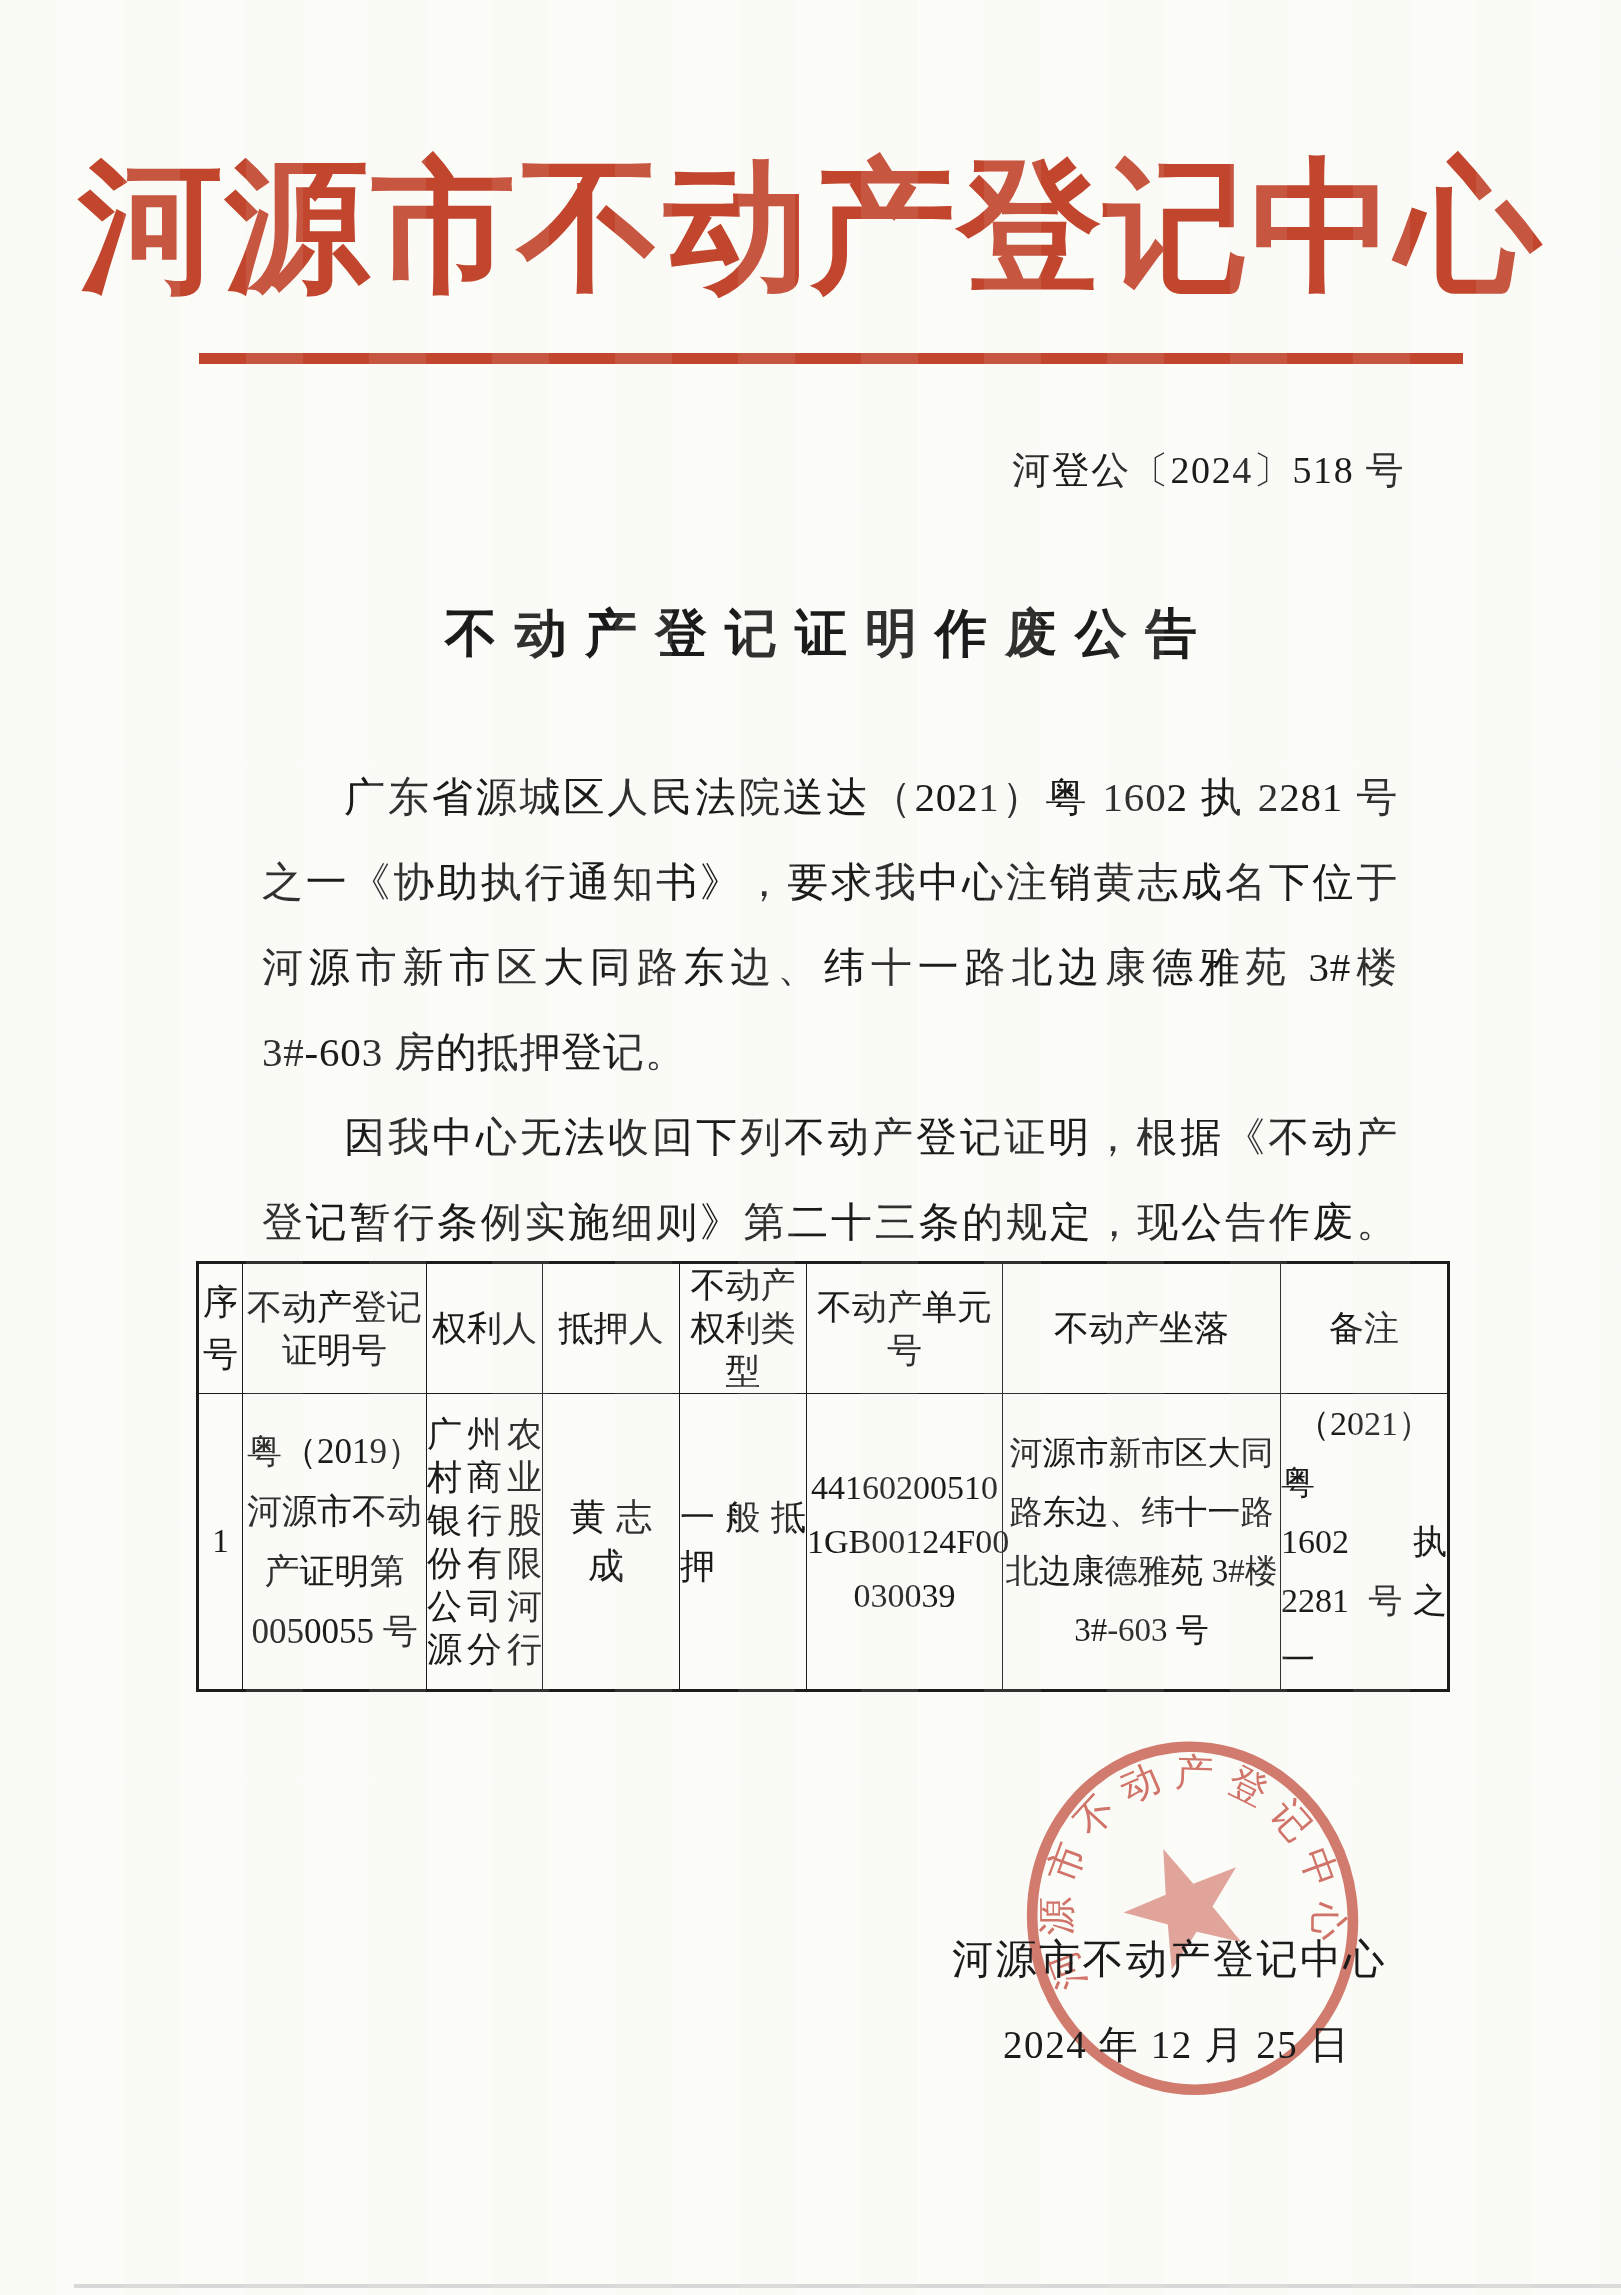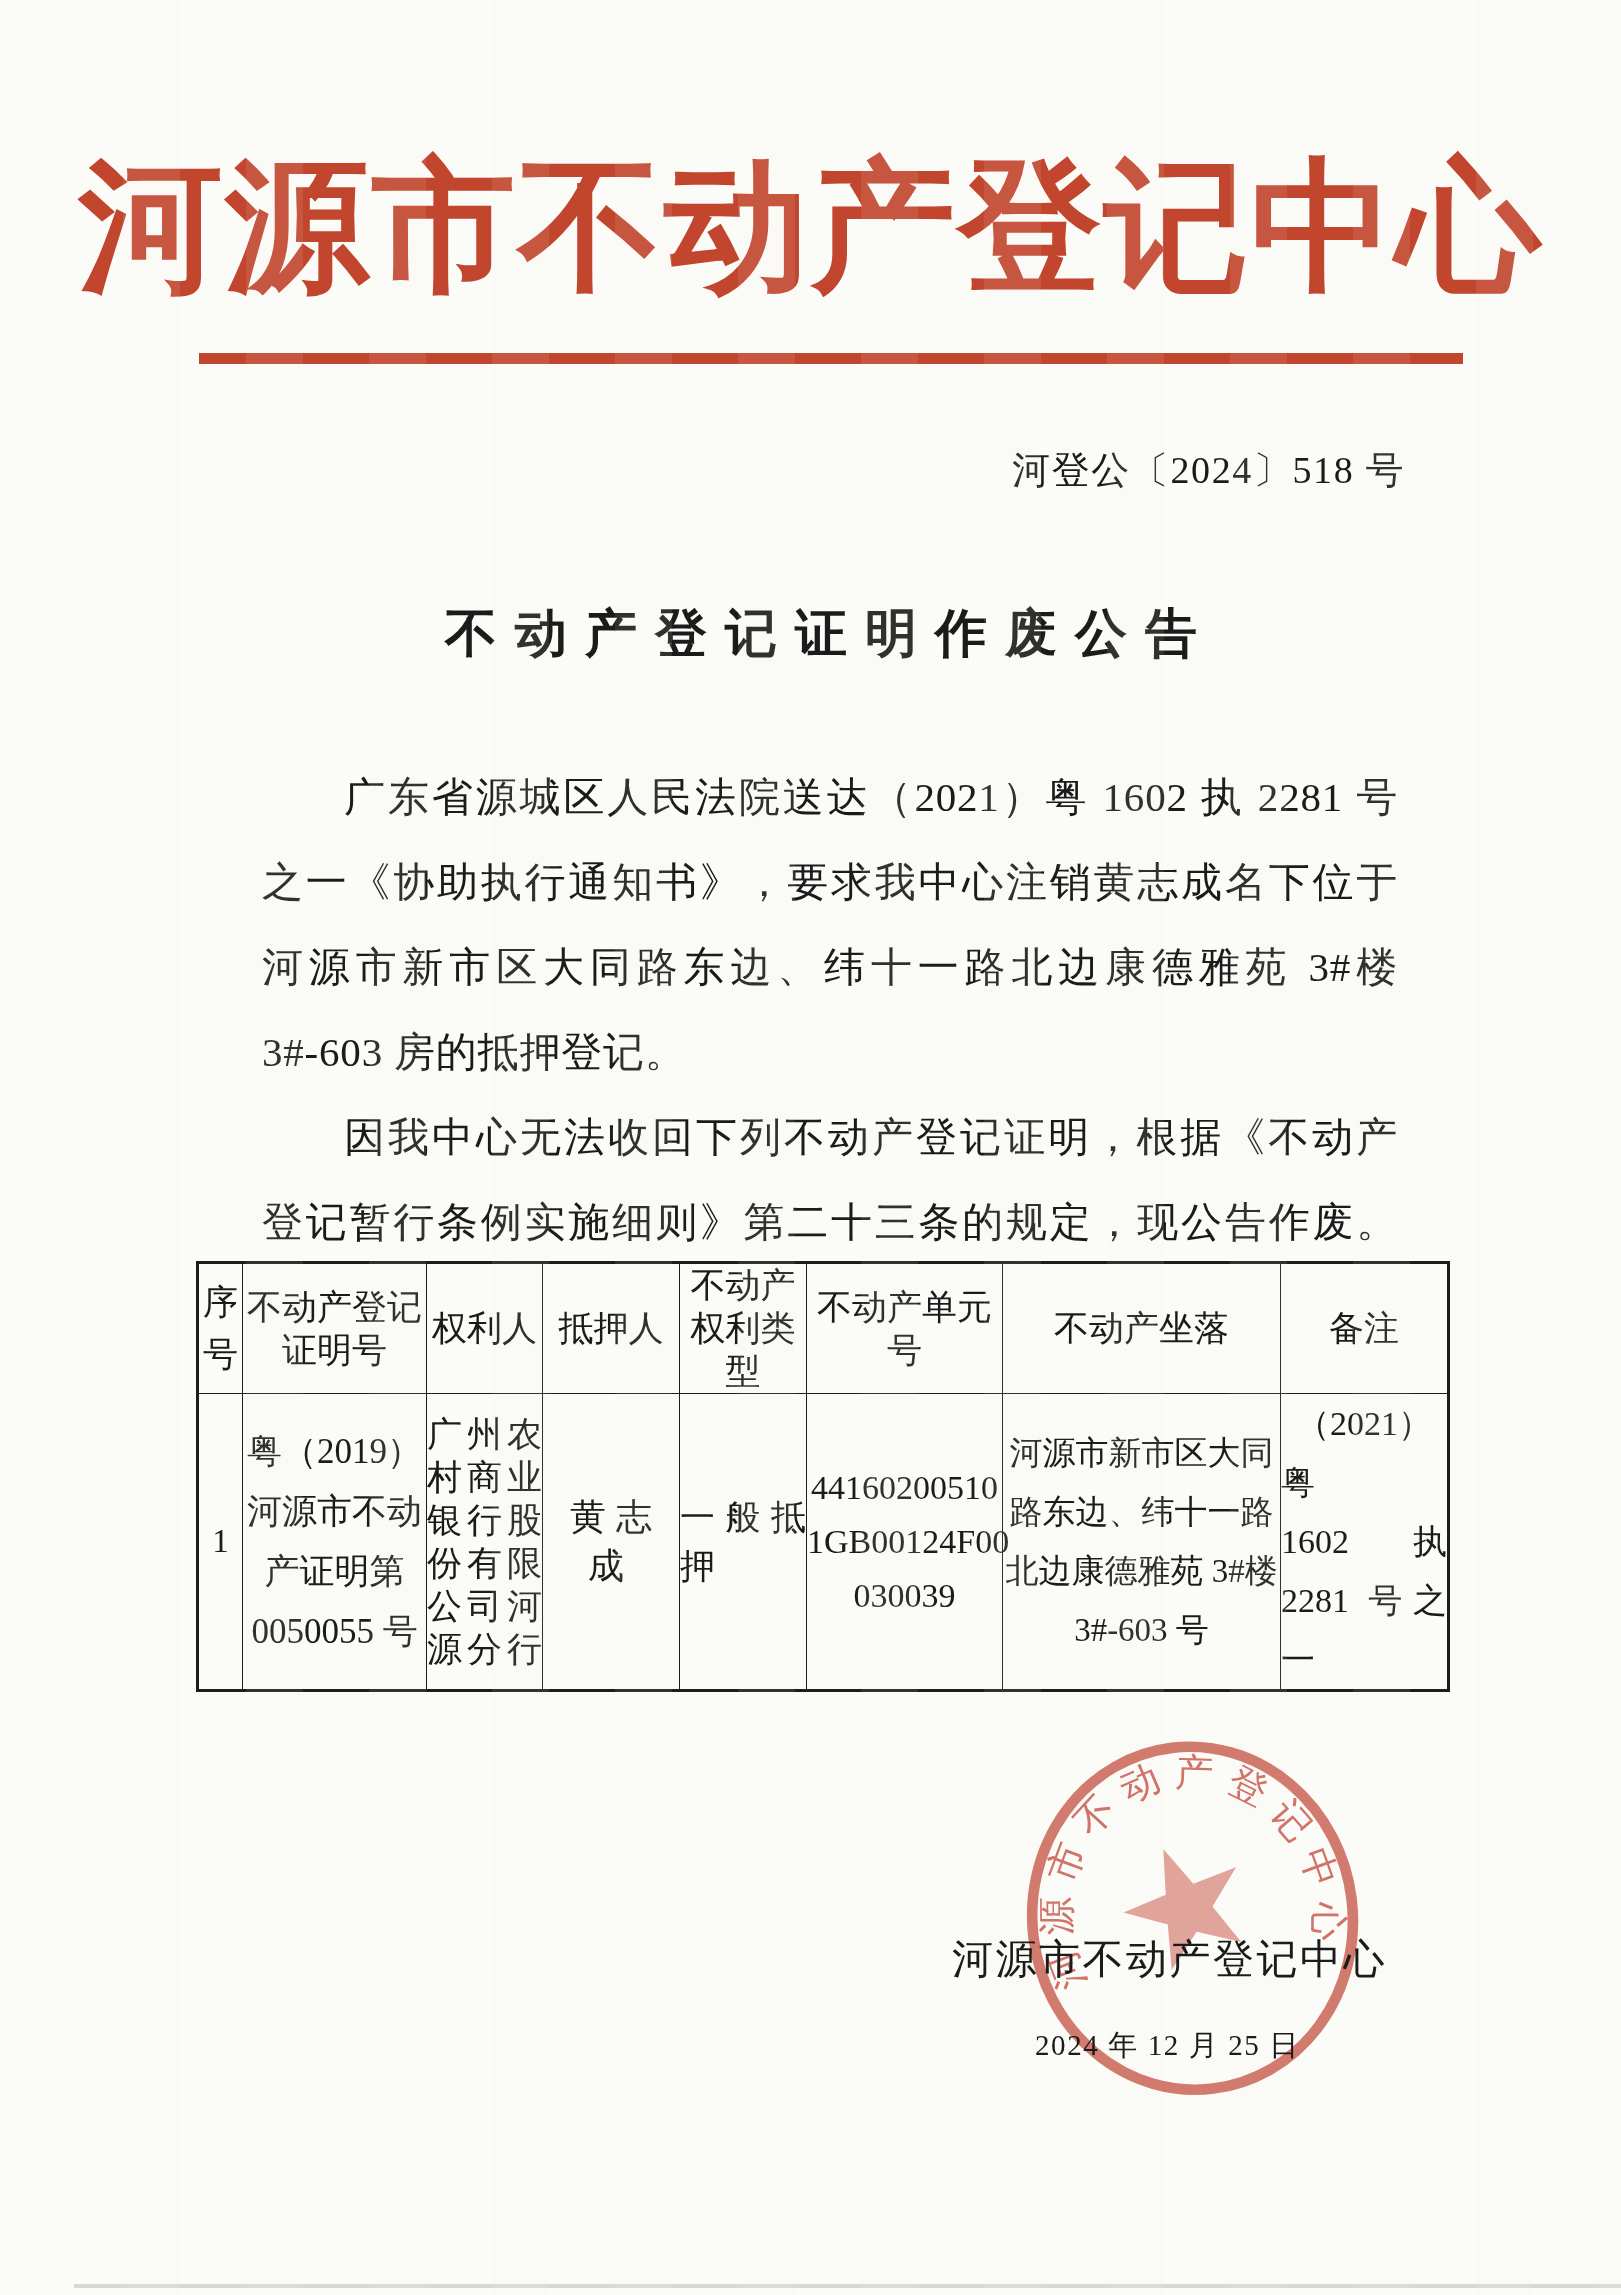--- a/index.html
+++ b/index.html
@@ -62,21 +62,21 @@
   .c-loc  { font-size:33px; line-height:59px; }
   .c-remark { font-size:34px; line-height:59px; text-align:justify; text-align-last:justify; padding:0 14.7px; }
 
   .seal { position:absolute; left:1025px; top:1740px; width:340px; height:363px; z-index:1; opacity:0.92; }
   .sign-line {
     position:absolute; left:952px; top:1935px; z-index:2;
     font-size:41px; line-height:49px; letter-spacing:2.5px; white-space:nowrap;
   }
   .date-line {
     position:absolute; left:1003px; top:2022px; z-index:2;
-    font-size:29px; line-height:46px; letter-spacing:1.6px; white-space:nowrap;margin-left:32px;
+    font-size:39px; line-height:46px; letter-spacing:1.6px; white-space:nowrap;
   }
   .bottom-scan {
     position:absolute; left:74px; right:0; top:2284px; height:4.1px;
     background:#b9bdbd; opacity:0.55;
   }
 </style>
 </head>
 <body>
 
 <div class="page">

